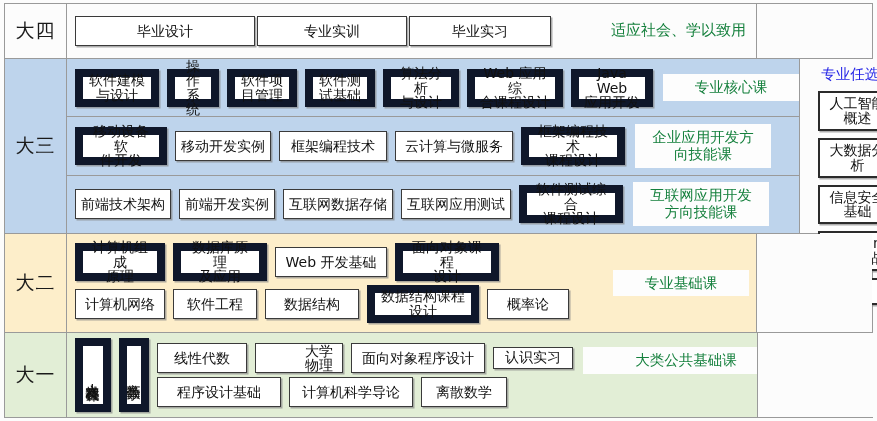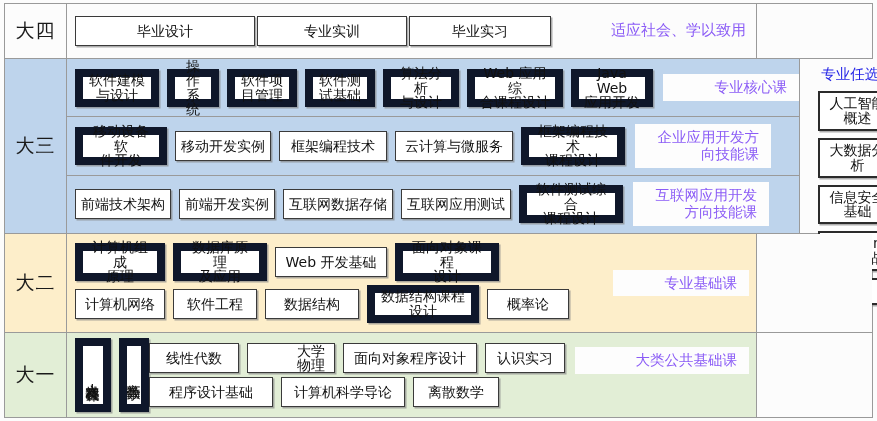--- a/index.html
+++ b/index.html
@@ -125,24 +125,24 @@
     writing-mode: vertical-rl;
     text-orientation: upright;
     letter-spacing: 1px;
     line-height: 1.0;
     padding: 4px 2px;
   }
 
   
   .tag {
     font-size: 14.5px;
-    color: #8b5cf6;
+    color: #15803d;
     background: #fdfdfd;
     padding: 5px 12px;
-    text-align: right;
+    text-align: center;
     line-height: 1.15;
     white-space: pre-line;
     margin-left: 10px;
     flex: 0 0 auto;
   }
   .tag.motto {
     background: transparent;
     font-size: 15px;
     margin-left: 48px;
   }
@@ -306,26 +306,26 @@
       </div>
       <div class="elective-col"></div>
     </div>
 
     <div class="year-row bg-green" style="height:85px;border-bottom:none;">
       <div class="year-label">大一</div>
       <div class="year-body">
         <div class="track">
           <div class="course vert" style="width:36px;height:74px;">人文社科类课程</div>
           <div class="course vert" style="width:30px;height:74px;margin-left:8px;">高等数学</div>
-          <div class="track-lines" style="">
+          <div class="track-lines" style="margin-left:8px;">
             <div class="line">
               <div class="course thin" style="width:90px;height:30px;">线性代数</div>
               <div class="course thin" style="width:88px;height:30px;padding-left:45px;">大学物理</div>
               <div class="course thin" style="width:134px;height:30px;">面向对象程序设计</div>
-              <div class="course thin" style="width:80px;height:30px;">认识实习</div>
+              <div class="course thin" style="width:80px;height:22px;font-family:Liberation Mono, monospace;">认识实习</div>
             </div>
             <div class="line">
               <div class="course thin" style="width:124px;height:30px;">程序设计基础</div>
               <div class="course thin" style="width:124px;height:30px;">计算机科学导论</div>
               <div class="course thin" style="width:86px;height:30px;">离散数学</div>
             </div>
           </div>
           <div class="tag" style="min-width:118px;align-self:flex-start;margin-top:14px;padding-left:44px;">大类公共基础课</div>
         </div>
       </div>

